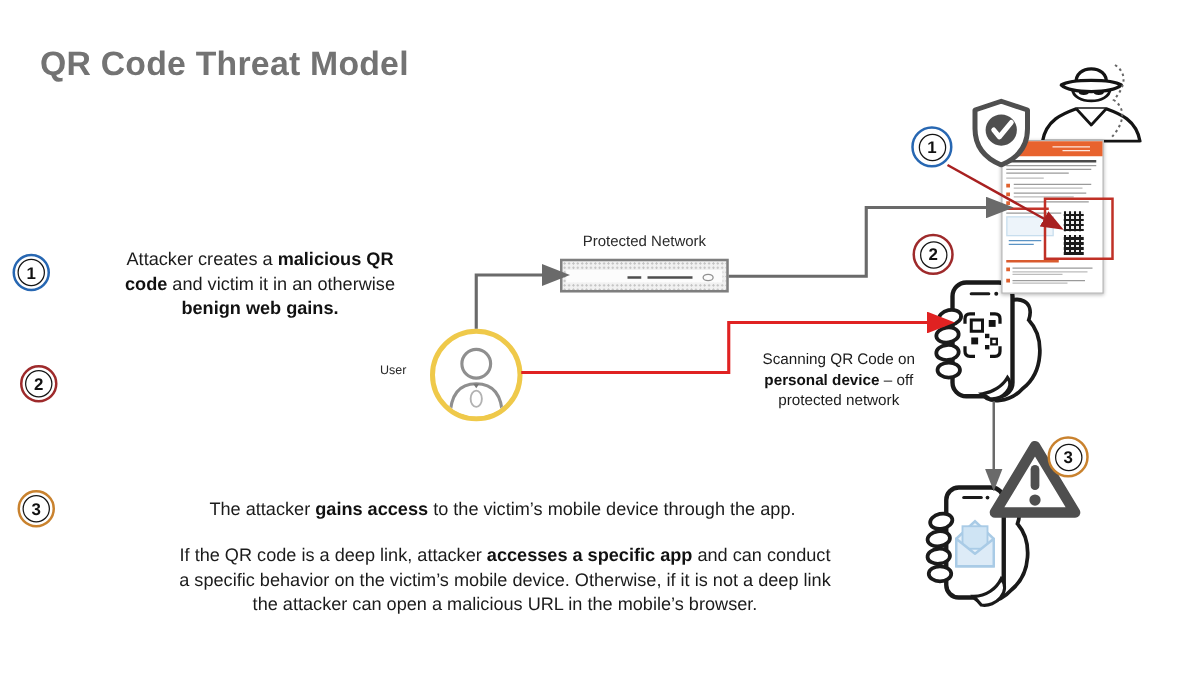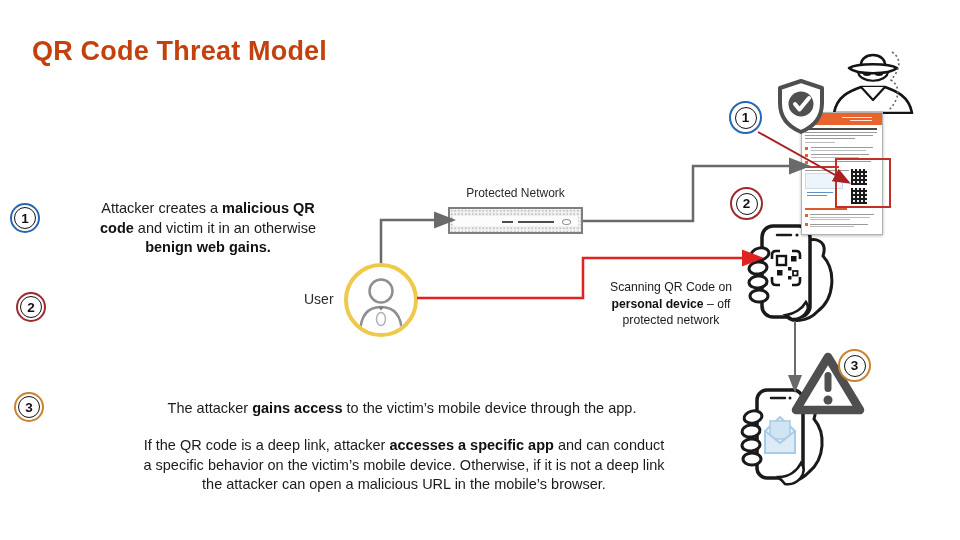--- a/index.html
+++ b/index.html
@@ -1,19 +1,19 @@
 <!DOCTYPE html>
 <html style="--blue: #2767B2; --step_red: #9E2A2B; --step_orange: #C9822E; --arrow_red: #E02222; --arrow_dark_red: #A82020; --arrow_gray: #6A6A6A; --user_ring_yellow: #EFC94A; --shield_gray: #4F4F4F; --page_orange: #E8632E; --qr_red: #C03026;"><head>
 <meta charset="utf-8">
 <style>
   html,body{margin:0;padding:0;background:#fff;}
   .canvas{position:relative;width:960px;height:540px;background:#ffffff;overflow:hidden;
           font-family:"Liberation Sans",sans-serif;color:#1c1c1c;}
   .abs{position:absolute;}
-  .title{left:32px;top:36px;font-size:27px;font-weight:800;letter-spacing:.2px;color:#c2410c;}
+  .title{left:32px;top:36px;font-size:27px;font-weight:800;letter-spacing:.2px;color:#737373;}
   .rich{white-space:pre-wrap;font-size:14.5px;line-height:19.6px;color:#1b1b1b;text-align:center;}
   .rich b{font-weight:700;color:#111;}
   .small-label{font-size:12px;color:#2a2a2a;}
   .marker{border-radius:50%;background:#fff;display:flex;align-items:center;justify-content:center;
           border:2.5px solid var(--c,#333);box-sizing:border-box;}
   .marker .inner{border:1.6px solid #141414;border-radius:50%;width:20px;height:20px;
           display:flex;align-items:center;justify-content:center;font-size:13.5px;font-weight:700;color:#111;}
   .m30{width:30px;height:30px;}
   .m33{width:33px;height:33px;}
   
@@ -66,21 +66,21 @@
   </div>
 
   <div class="abs rich" style="left:48px;top:199px;width:320px;"><span>Attacker creates a </span><b>malicious QR
 code</b><span> and victim it in an otherwise
 </span><b>benign web gains.</b></div>
   <div class="abs rich" style="left:52px;top:399px;width:700px;"><span>The attacker </span><b>gains access</b><span> to the victim’s mobile device through the app.</span></div>
   <div class="abs rich" style="left:64px;top:436px;width:680px;"><span>If the QR code is a deep link, attacker </span><b>accesses a specific app</b><span> and can conduct
 a specific behavior on the victim’s mobile device. Otherwise, if it is not a deep link
 the attacker can open a malicious URL in the mobile’s browser.</span></div>
 
-  <div class="abs small-label" style="left:304px;top:291px;font-size:14px;">User</div>
+  <div class="abs small-label" style="left:304px;top:291px;font-size:10px;">User</div>
   <div class="abs user-circle">
     <svg width="66" height="66" viewBox="0 0 66 66">
       <circle cx="33" cy="24" r="11.5" fill="#fff" stroke="#8f8f8f" stroke-width="2.5"></circle>
       <path d="M12,68 C12,46 22,40 33,40 C44,40 54,46 54,68" fill="#fff" stroke="#8f8f8f" stroke-width="2.5"></path>
       <path d="M30.5,40 l2.5,3.5 l2.5,-3.5" fill="#777"></path>
       <ellipse cx="33" cy="52" rx="4.5" ry="6.5" fill="#fff" stroke="#b2b2b2" stroke-width="1.5"></ellipse>
     </svg>
   </div>
 
   <div class="abs small-label" style="left:448px;top:186px;width:135px;text-align:center;">Protected Network</div>

